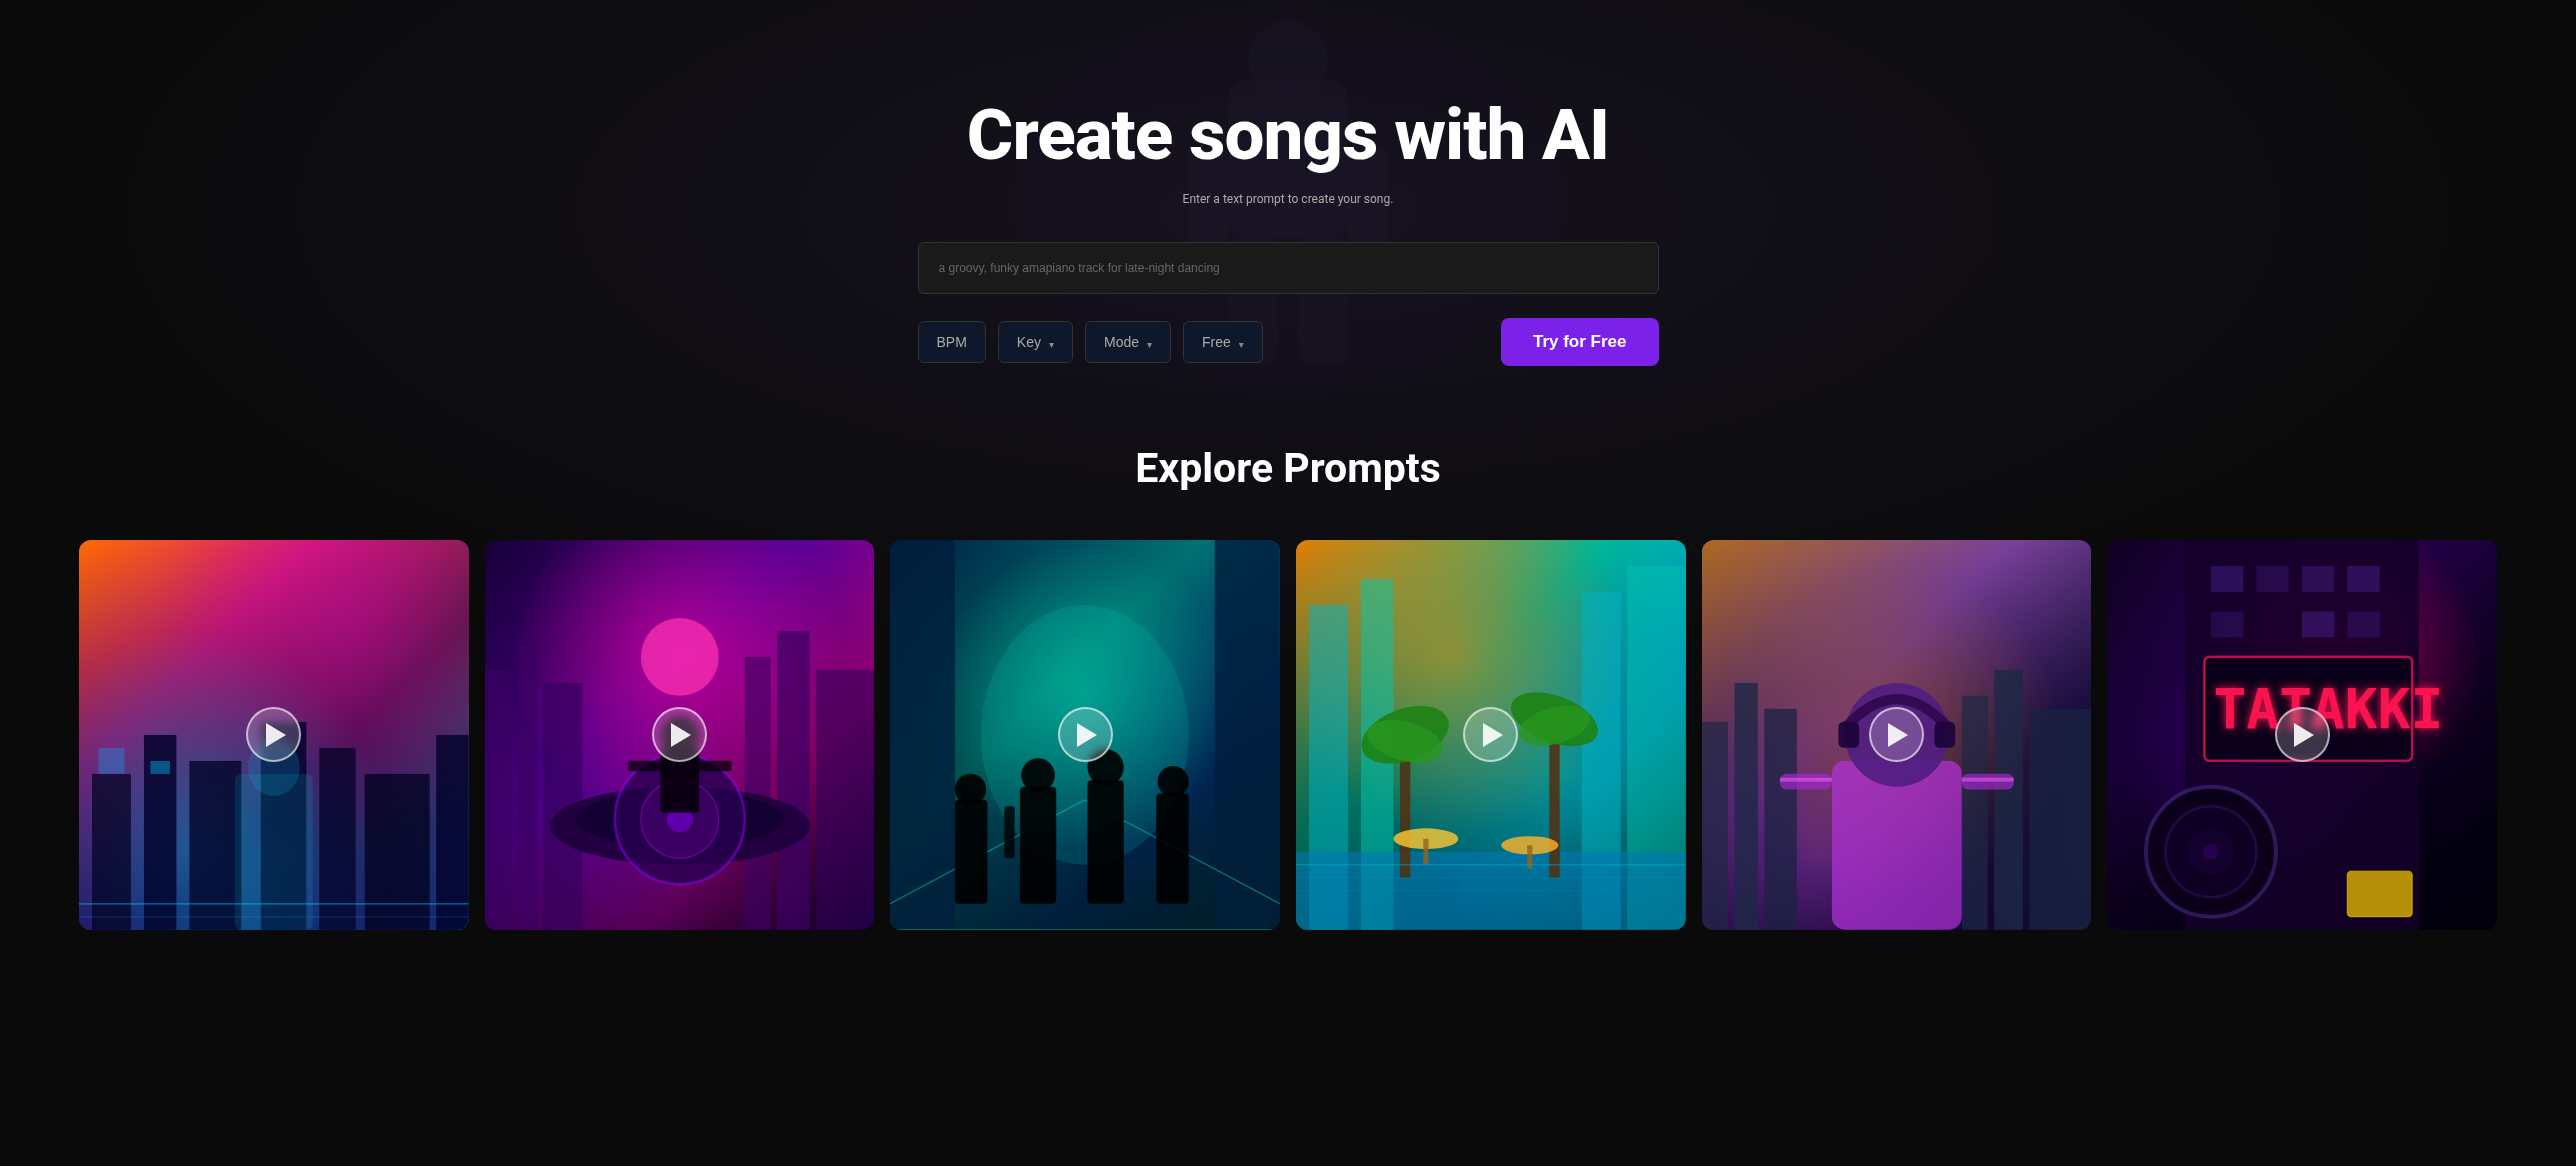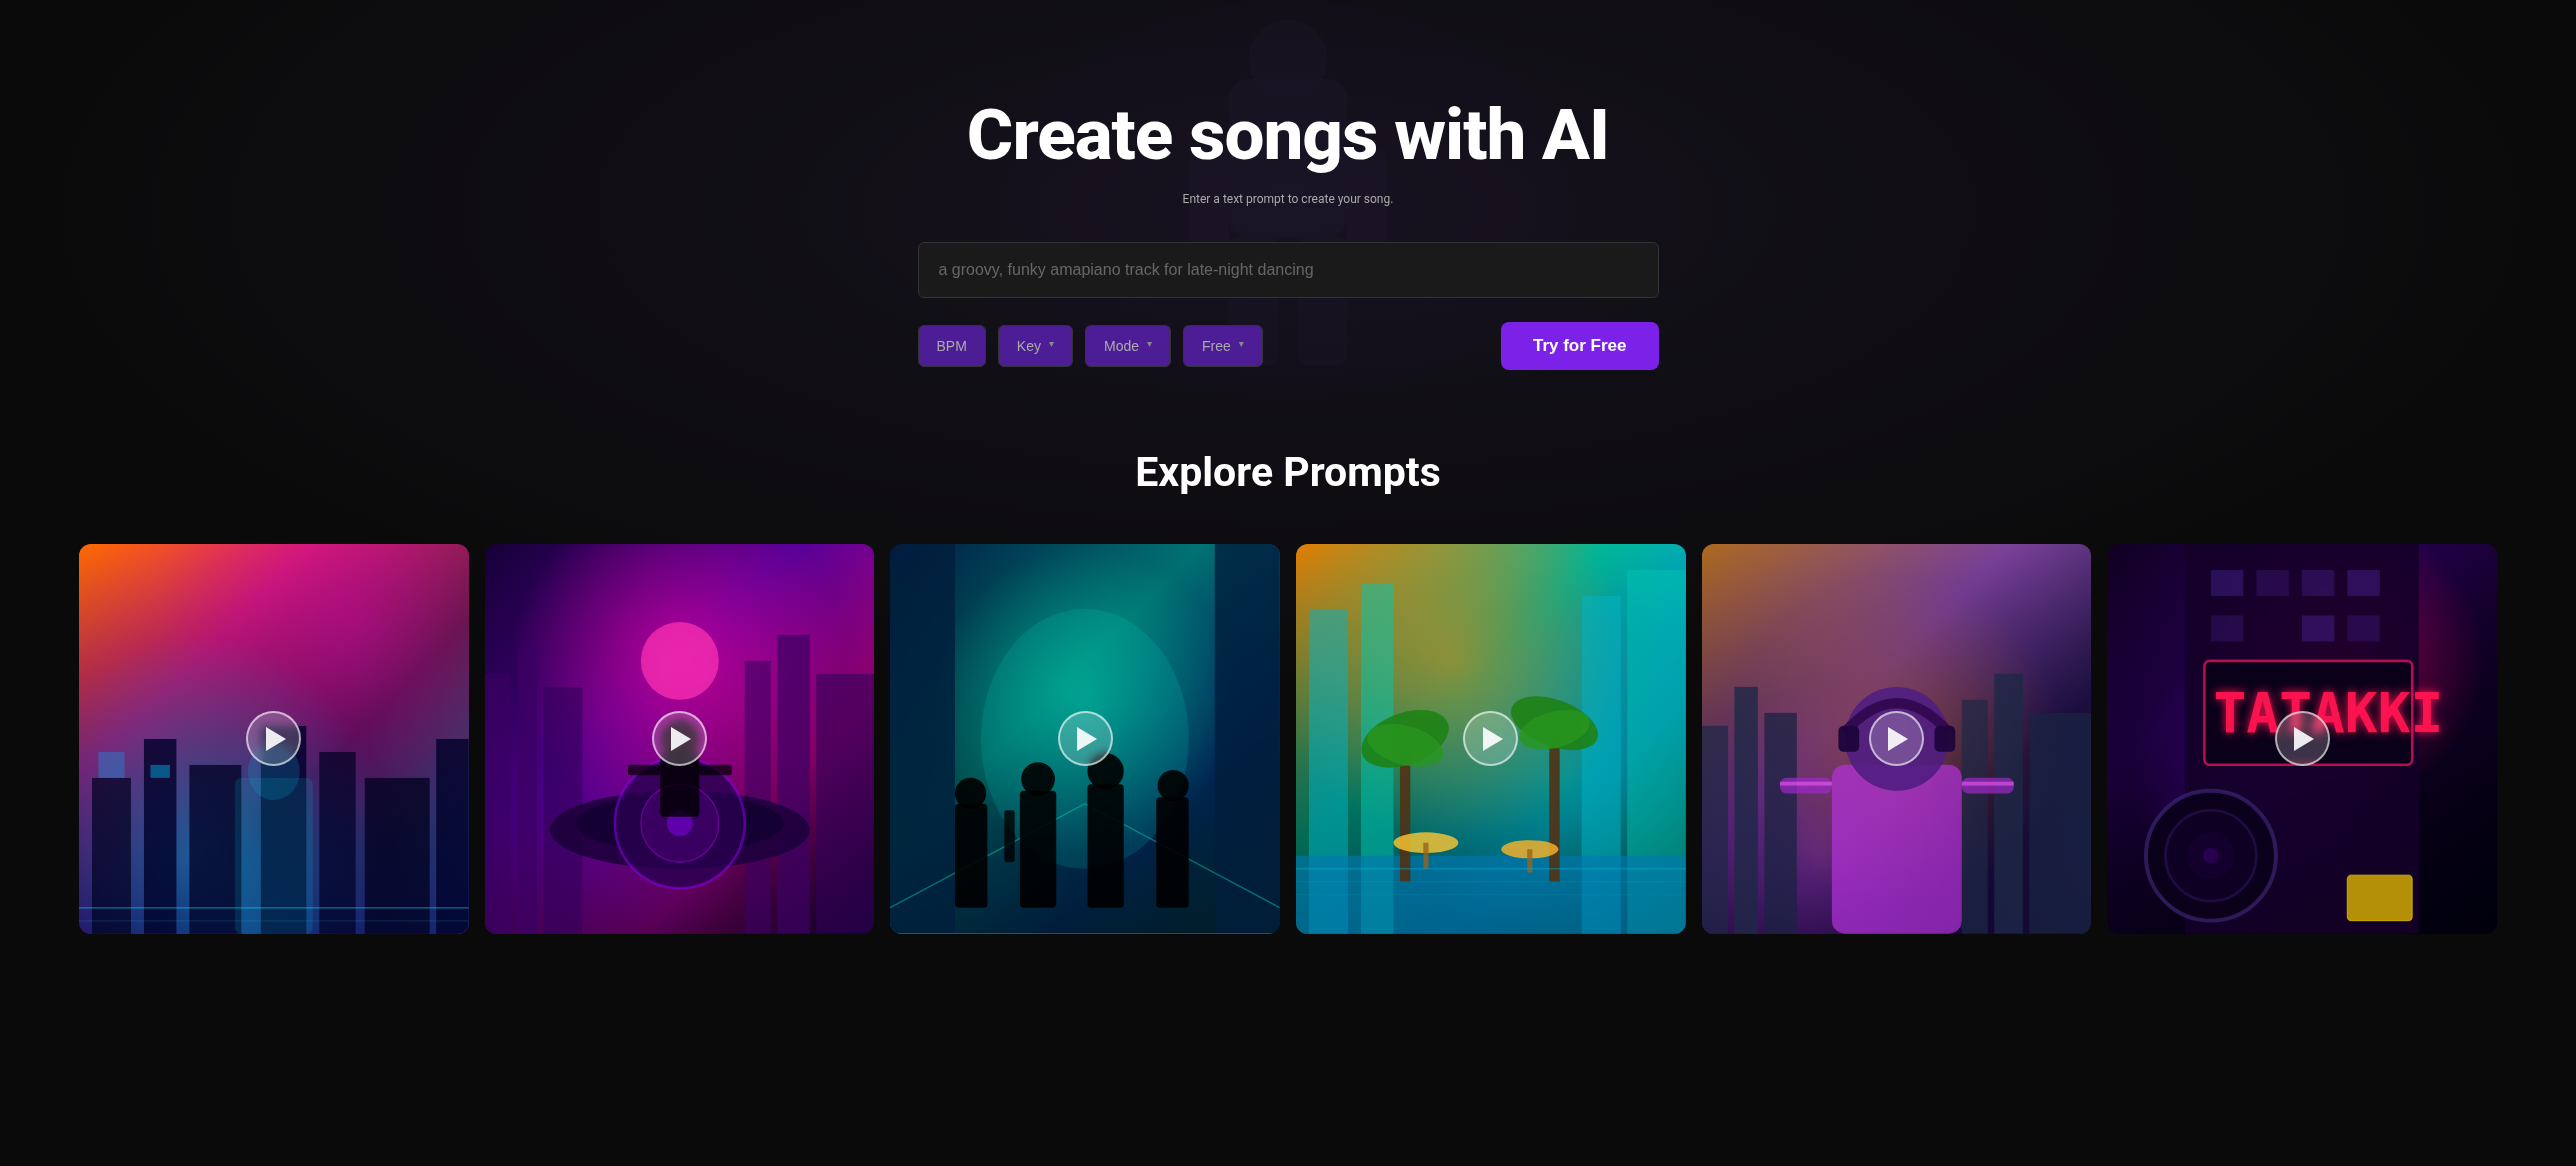--- a/index.html
+++ b/index.html
@@ -65,46 +65,46 @@
       margin-bottom: 20px;
     }
 
     .search-input {
       width: 100%;
       background: #1a1a1a;
       border: 1px solid #333;
       border-radius: 6px;
       padding: 18px 20px;
       color: #888;
-      font-size: 16px;
+      font-size: 12px;
       outline: none;
     }
 
     .search-input::placeholder {
       color: #666;
     }
 
     .controls-row {
       display: flex;
       align-items: center;
       gap: 12px;
       width: 741px;
       margin-top: 4px;
     }
 
     .control-btn {
-      background: #4c1d95;
+      background: #0f172a;
       border: 1px solid #333;
       border-radius: 6px;
       color: #aaa;
       font-size: 14px;
       padding: 12px 18px;
       cursor: pointer;
       display: flex;
-      align-items: flex-start;
+      align-items: flex-end;
       gap: 8px;
       white-space: nowrap;
     }
 
     .control-btn .dropdown-arrow {
       font-size: 10px;
       color: #888;
     }
 
     .try-free-btn {

